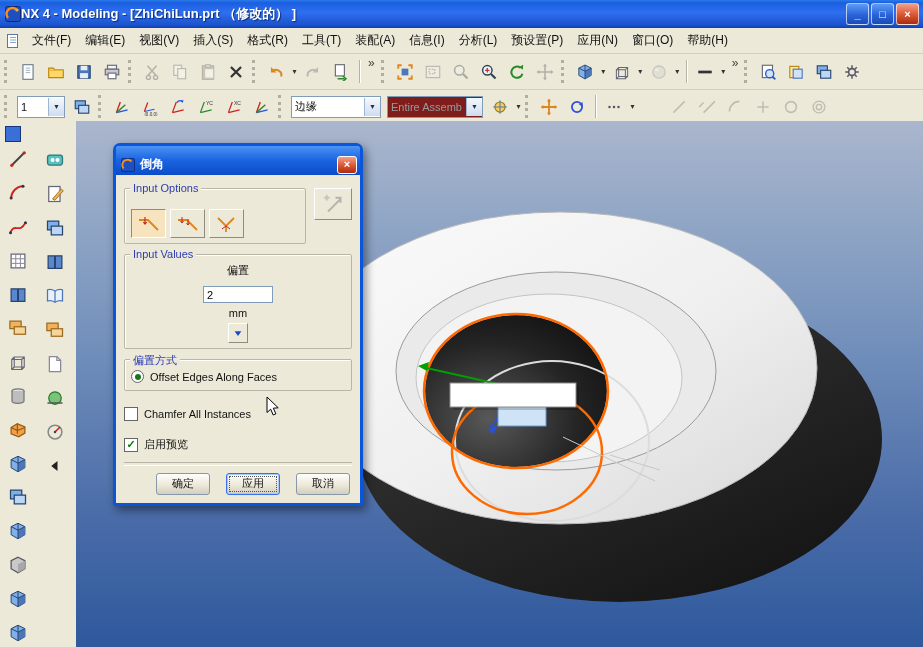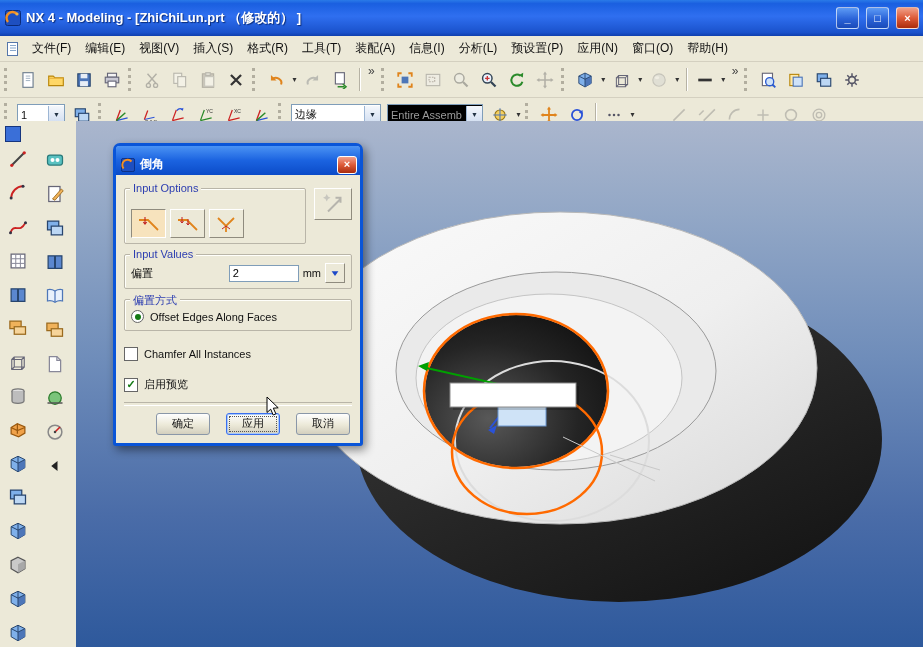--- a/index.html
+++ b/index.html
@@ -1,20 +1,20 @@
 <!DOCTYPE html>
 <html><head>
 <meta charset="utf-8">
 <style>
   html,body{margin:0;padding:0;}
   body{width:923px;height:647px;overflow:hidden;font-family:"Liberation Sans",sans-serif;background:#d6d3ce;}
   #app{position:relative;width:923px;height:647px;}
 
   
-  .titlebar{height:36px;display:flex;align-items:center;padding:0 4px 0 5px;gap:5px;
+  .titlebar{height:28px;display:flex;align-items:center;padding:0 4px 0 5px;
     background:linear-gradient(180deg,#2a7ae8 0%,#1a5fe0 10%,#2f6ff0 45%,#1a52cc 90%,#0f3fae 100%);
     color:#fff;font-weight:bold;font-size:13px;}
   .titlebar .ttl{flex:1;white-space:nowrap;overflow:hidden;text-overflow:ellipsis;text-shadow:1px 1px 1px #0a2c7a;}
   .win-btn{width:21px;height:20px;border-radius:3px;border:1px solid rgba(255,255,255,.65);
     display:flex;align-items:center;justify-content:center;font-size:11px;font-weight:bold;color:#fff;
     background:linear-gradient(180deg,#5d9bf5,#2a63d8 55%,#1a4ab8);margin-left:2px;}
   .win-btn.close{background:linear-gradient(180deg,#f0a088,#dd5a38 50%,#aa2c0c);}
 
   
   .menubar{height:25px;background:#ece9d8;display:flex;align-items:center;font-size:12px;
@@ -31,21 +31,21 @@
   .tbtn.disabled{opacity:.38;filter:grayscale(.9);}
   .caret{font-size:8px;color:#333;width:9px;text-align:center;flex:0 0 auto;}
   .grip{width:3px;height:23px;border-left:3px dotted #b2ae9f;margin:0 4px 0 2px;flex:0 0 auto;}
   .sep{width:1px;height:23px;background:#b6b2a4;box-shadow:1px 0 0 #fff;margin:0 4px;flex:0 0 auto;}
   .overflow{font-size:12px;color:#444;padding:0 4px;align-self:flex-start;margin-top:2px;}
   .combo{height:20px;background:#fff;border:1px solid #7f9db9;display:flex;align-items:center;
     font-size:11px;margin:0 3px;flex:0 0 auto;}
   .combo .combo-val{flex:1;padding:0 3px;white-space:nowrap;overflow:hidden;color:#111;}
   .combo .combo-arrow{width:15px;height:18px;display:flex;align-items:center;justify-content:center;
     font-size:7px;color:#234;background:linear-gradient(180deg,#f4f7fc,#cfdcf0);border-left:1px solid #9db6d4;}
-  .combo.disabled{background:#000000;}
+  .combo.disabled{background:#7f1d1d;}
   .combo.disabled .combo-val{color:#9a9a9a;}
   .space{flex:0 0 auto;}
 
   
   .workarea{position:absolute;top:121px;left:0;right:0;bottom:0;display:flex;}
   .dock{width:76px;background:#ece9d8;position:relative;display:flex;gap:2px;padding-top:24px;box-sizing:border-box;}
   .dock-grip{position:absolute;top:5px;left:5px;width:14px;height:14px;background:#3a6fd8;border:1px solid #16357e;}
   .dock-col{width:35px;display:flex;flex-direction:column;align-items:center;gap:5px;}
   .dock-btn{width:27px;height:27px;display:flex;align-items:center;justify-content:center;border:1px solid transparent;border-radius:2px;}
   .dock-btn svg{width:20px;height:20px;}
@@ -70,21 +70,21 @@
   .grp-cap{position:absolute;top:-7px;left:5px;background:#ece9d8;padding:0 3px;color:#2b3cb0;font-size:11px;}
   .opt-wrap{display:flex;align-items:flex-start;}
   .grp.g1{width:182px;display:flex;gap:4px;padding:20px 6px 5px;box-sizing:border-box;}
   .opt-btn{width:33px;height:27px;background:#ece9d8;border:1px solid;border-color:#fff #8f8b7e #8f8b7e #fff;
     display:flex;align-items:center;justify-content:center;}
   .opt-btn svg{width:24px;height:18px;}
   .opt-btn.selected{border-color:#8f8b7e #fff #fff #8f8b7e;background:#f7e3bd;}
   .wand-btn{margin-left:auto;width:36px;height:30px;margin-top:10px;background:#ece9d8;border:1px solid;
     border-color:#fff #8f8b7e #8f8b7e #fff;display:flex;align-items:center;justify-content:center;}
   .wand-btn svg{width:20px;height:20px;opacity:.55;}
-  .val-row{display:flex;align-items:center;gap:4px;}
+  .val-row{display:flex;align-items:center;gap:4px;flex-direction:column;}
   .val-row .sp{flex:1;}
   .val-input{width:62px;height:15px;border:1px solid #7f9db9;background:#fff;font-size:11px;padding:0 3px;
     font-family:"Liberation Sans",sans-serif;}
   .spin-btn{width:18px;height:18px;border:1px solid;border-color:#fff #8f8b7e #8f8b7e #fff;background:#ece9d8;
     display:flex;align-items:center;justify-content:center;}
   .spin-btn svg{width:12px;height:12px;}
   .radio-row{display:flex;align-items:center;gap:6px;height:17px;}
   .radio{width:11px;height:11px;border-radius:50%;border:1px solid #666;background:#fff;position:relative;flex:0 0 auto;}
   .radio.on::after{content:"";position:absolute;left:2.5px;top:2.5px;right:2.5px;bottom:2.5px;border-radius:50%;background:#157a15;}
   .check-row{display:flex;align-items:center;gap:6px;height:17px;margin-top:14px;}

